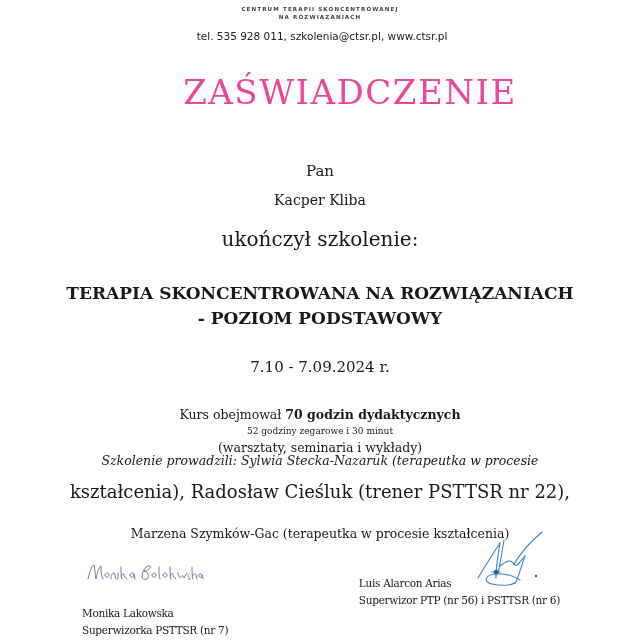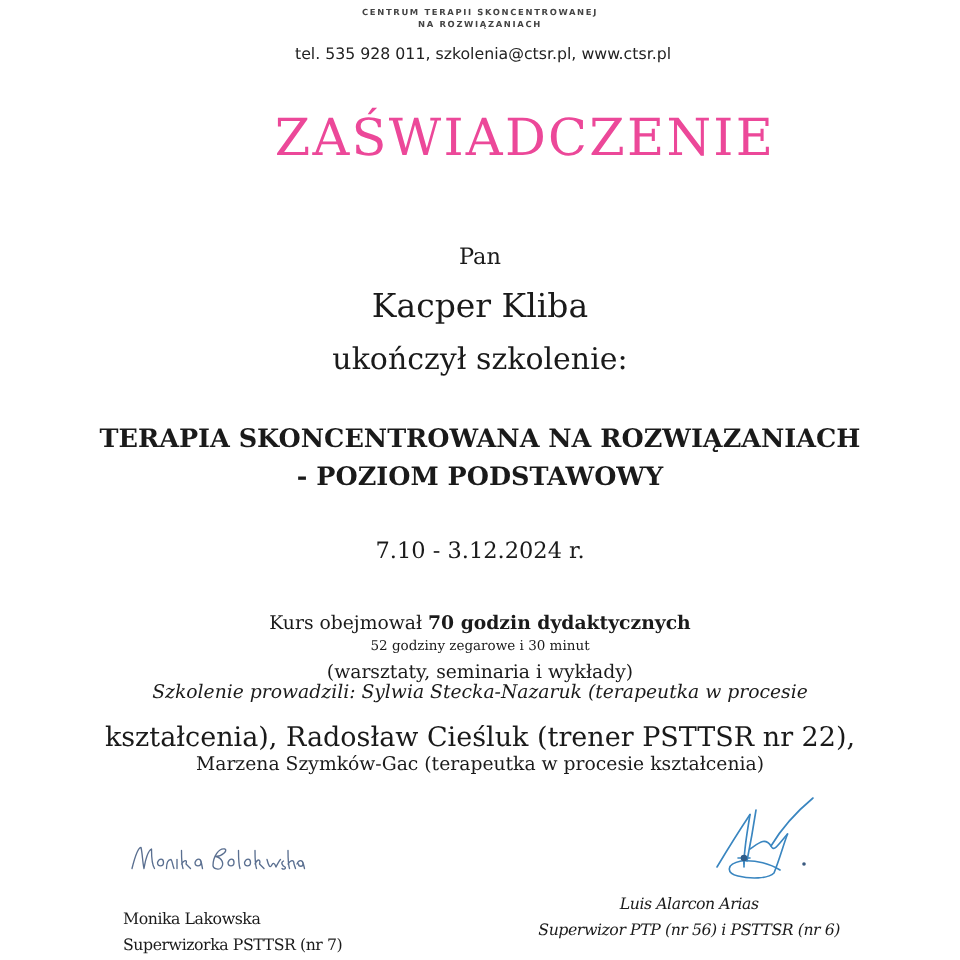--- a/index.html
+++ b/index.html
@@ -16,38 +16,38 @@
     .contact {
       top: 30px; font-family: "DejaVu Sans", sans-serif; font-size: 10.5px; color: #222;
       left: 2px;
     }
     .title {
       top: 72px; font-family: "DejaVu Serif", serif; font-size: 34px; letter-spacing: 1.5px;
       color: #ec4899; font-weight: normal; transform: scaleX(1.0); padding-left: 30px;
     }
     .serif { font-family: "DejaVu Serif", serif; }
     .pan { top: 162px; font-size: 15px; }
-    .name { top: 192px; font-size: 22px; }
+    .name { top: 192px; font-size: 14px; }
     .completed { top: 227px; font-size: 20px; }
     .course1 { top: 283px; font-size: 17px; font-weight: bold; }
     .course2 { top: 308px; font-size: 17px; font-weight: bold; }
     .dates { top: 358px; font-size: 15px; }
     .hours { top: 407px; font-size: 12.5px; }
     .hours b { font-weight: bold; }
     .clock { top: 426px; font-size: 9px; }
     .workshops { top: 440px; font-size: 12.5px; }
     .trainers1 { top: 453px; font-size: 12.5px; font-style: italic; }
     .trainers2 { top: 481px; font-size: 18px; }
-    .trainers3 { top: 501px; font-size: 12.5px; }
+    .trainers3 { top: 526px; font-size: 12.5px; }
     .sigtext {
       position: absolute; font-family: "DejaVu Serif", serif; font-size: 10.5px; color: #1a1a1a;
       white-space: nowrap; line-height: 17px; letter-spacing: -0.3px;
     }
     .sig-left-text { left: 82px; top: 605px; text-align: left; }
-    .sig-right-text { right: 80px; top: 595px; text-align: center; font-style: italic; }
+    .sig-right-text { right: 80px; top: 575px; text-align: left; }
     .sig-left-img { position: absolute; left: 84px; top: 557px; width: 120px; height: 30px; }
     .sig-right-img { position: absolute; left: 470px; top: 528px; width: 90px; height: 65px; }
   </style>
 </head>
 <body>
 
 <div>
 
   <div class="abs org1">CENTRUM TERAPII SKONCENTROWANEJ</div>
   <div class="abs org1 org2">NA ROZWIĄZANIACH</div>
@@ -55,21 +55,21 @@
 
   <div class="abs title">ZAŚWIADCZENIE</div>
 
   <div class="abs serif pan">Pan</div>
   <div class="abs serif name">Kacper Kliba</div>
   <div class="abs serif completed">ukończył szkolenie:</div>
 
   <div class="abs serif course1">TERAPIA SKONCENTROWANA NA ROZWIĄZANIACH</div>
   <div class="abs serif course2">- POZIOM PODSTAWOWY</div>
 
-  <div class="abs serif dates">7.10 - 3.12.2024 r.</div>
+  <div class="abs serif dates">7.10 - 7.09.2024 r.</div>
 
   <div class="abs serif hours"><span>Kurs obejmował </span><b>70 godzin dydaktycznych</b></div>
   <div class="abs serif clock">52 godziny zegarowe i 30 minut</div>
   <div class="abs serif workshops">(warsztaty, seminaria i wykłady)</div>
 
   <div class="abs serif trainers1">Szkolenie prowadzili: Sylwia Stecka-Nazaruk (terapeutka w procesie</div>
   <div class="abs serif trainers2">kształcenia), Radosław Cieśluk (trener PSTTSR nr 22),</div>
   <div class="abs serif trainers3">Marzena Szymków-Gac (terapeutka w procesie kształcenia)</div>
 
   <svg class="sig-left-img" viewBox="0 0 120 30">

